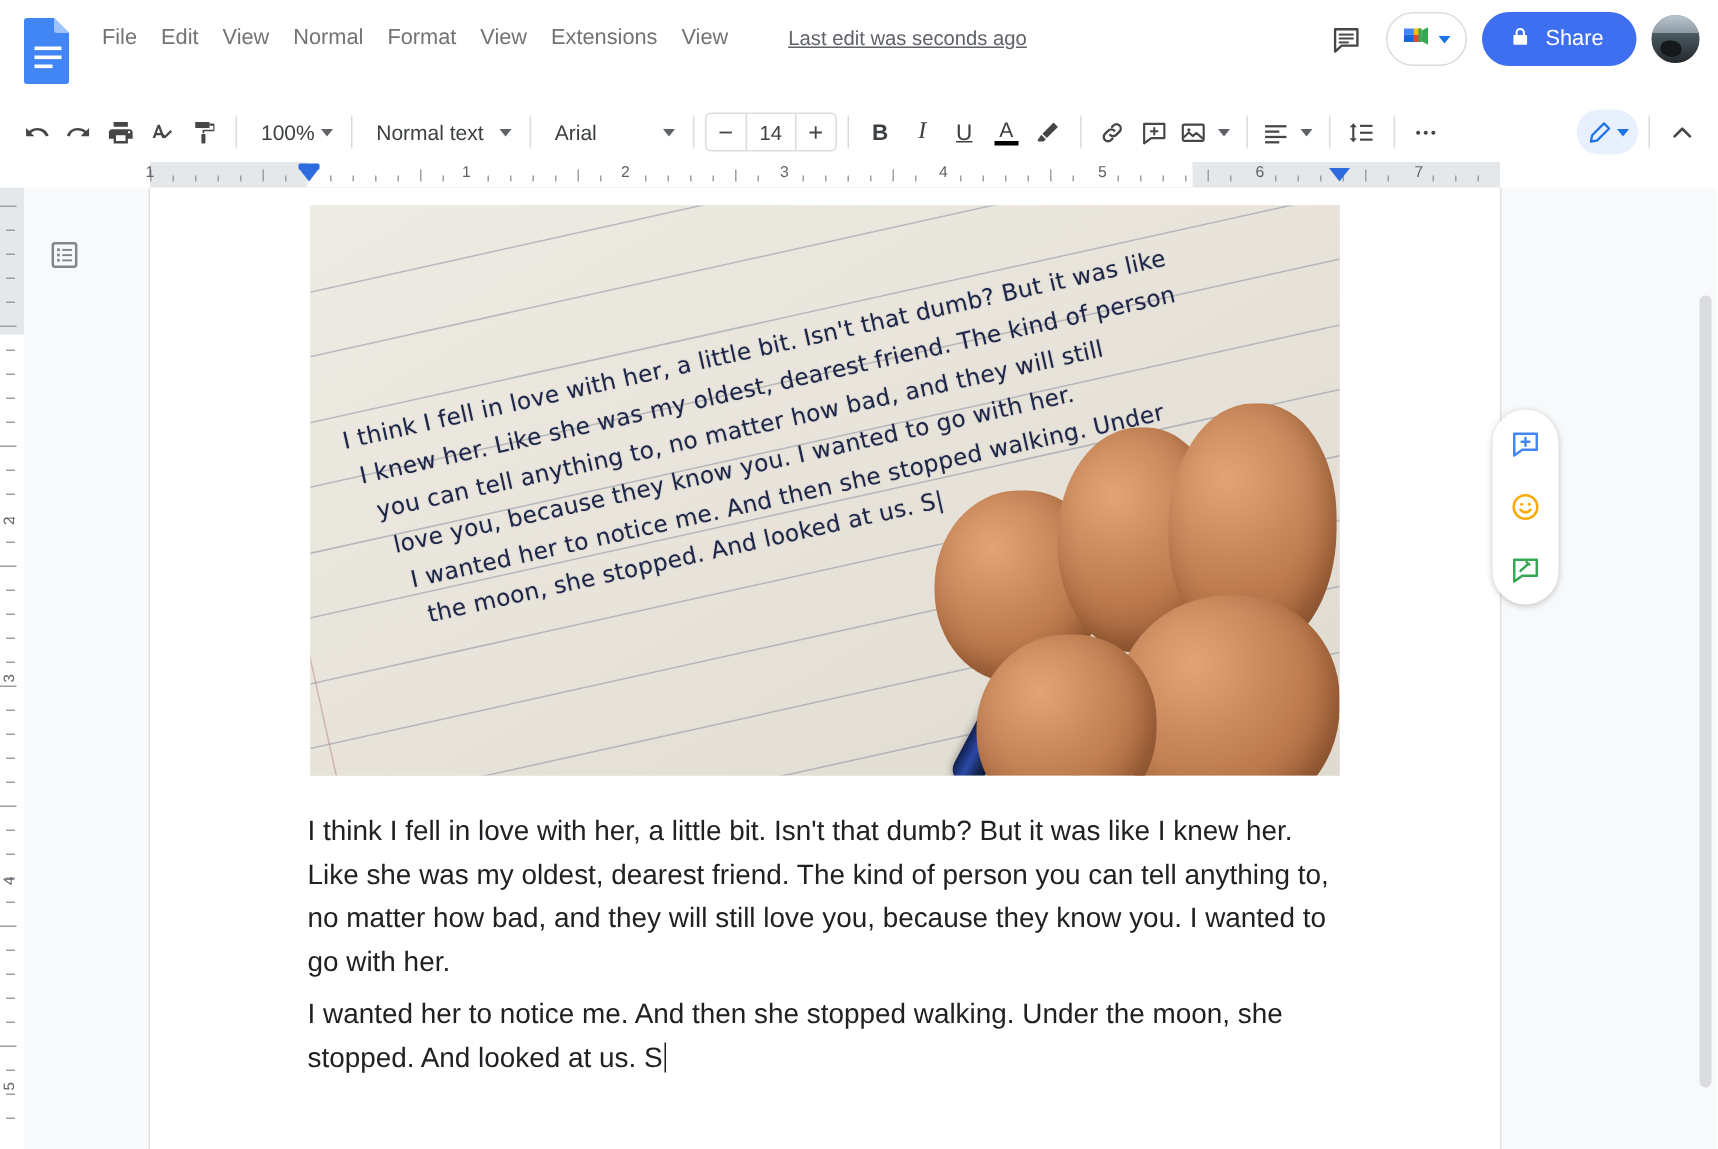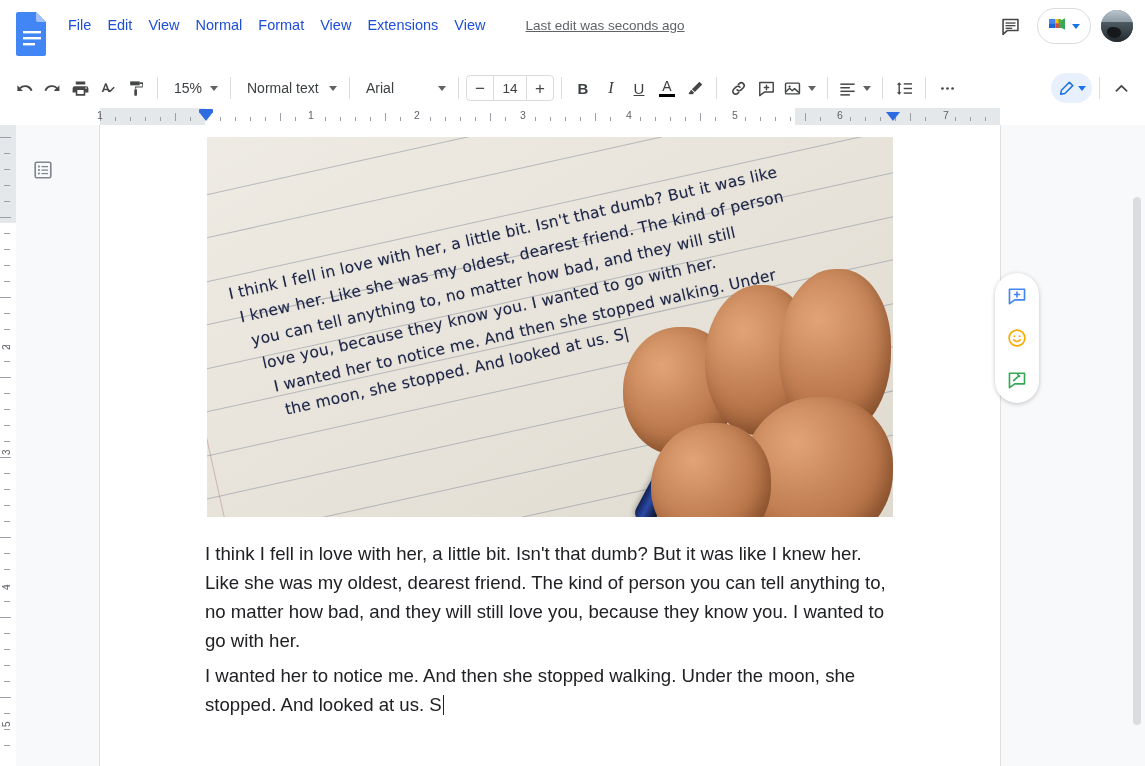--- a/index.html
+++ b/index.html
@@ -44,21 +44,21 @@
     display: inline-flex; align-items: center; justify-content: center;
     color: #5f6368; cursor: pointer;
   }
   .title-icon svg { display:block; }
 
   .menu-row {
     display: flex; align-items: center;
     gap: 0px; height: 26px; margin-top: 2px;
   }
   .menu-item {
-    font-size: 14.5px; color: #1d4ed8;
+    font-size: 14.5px; color: #737373;
     padding: 3px 8px; border-radius: 4px;
     cursor: pointer; white-space: nowrap;
   }
   .last-edit {
     font-size: 13.5px; color: #5f6368;
     margin-left: 32px; text-decoration: underline;
     cursor: pointer; white-space: nowrap;
   }
 
   .header-right {
@@ -354,20 +354,28 @@
           <path d="M4 11.2h6.6V16H4z" fill="#1967d2"></path>
           <path d="M10.6 7h5.1v4.2h-5.1z" fill="#fbbc04"></path>
           <path d="M10.6 11.2h5.1V16h-5.1z" fill="#ea4335"></path>
           <path d="M15.7 8.4l4.3-2.2v11.6l-4.3-2.3z" fill="#34a853"></path>
           <path d="M13.6 7h2.1v9h-2.1z" fill="#34a853"></path>
         </svg>
       </span>
       <span class="caret" style="border-top-color:#1a73e8"></span>
     </div>
 
+    <div class="share-btn">
+      <span>
+        <svg width="15" height="15" viewBox="0 0 24 24" fill="#ffffff">
+          <path d="M7 10V7.6a5 5 0 0 1 10 0V10h1.3a1 1 0 0 1 1 1v8.4a1 1 0 0 1-1 1H5.7a1 1 0 0 1-1-1V11a1 1 0 0 1 1-1H7zm2.2 0h5.6V7.6a2.8 2.8 0 0 0-5.6 0V10z"></path>
+        </svg>
+      </span>
+      <span>Share</span>
+    </div>
 
     <div class="avatar">
       <div class="sky"></div>
       <div class="land"></div>
       <div class="blob"></div>
     </div>
   </div>
 </div>
 
 <div class="toolbar">
@@ -397,21 +405,21 @@
     <svg width="19" height="19" viewBox="0 0 24 24" fill="currentColor">
       <path d="M4 3h12v5H4z"></path>
       <path d="M16 4.2h3.2a1 1 0 0 1 1 1v4.6a1 1 0 0 1-1 1H11.6v1.6h-1.4V9.4h9V6.2H16V4.2z"></path>
       <rect x="9.2" y="13" width="3.4" height="8" rx=".8"></rect>
     </svg>
   </div>
 
   <div class="tb-sep"></div>
 
   <div class="tb-drop zoom-box">
-    <span>15%</span>
+    <span>100%</span>
     <span class="caret" style="margin-left:auto"></span>
   </div>
 
   <div class="tb-sep"></div>
 
   <div class="tb-drop style-box">
     <span>Normal text</span>
     <span class="caret" style="margin-left:auto"></span>
   </div>
 

